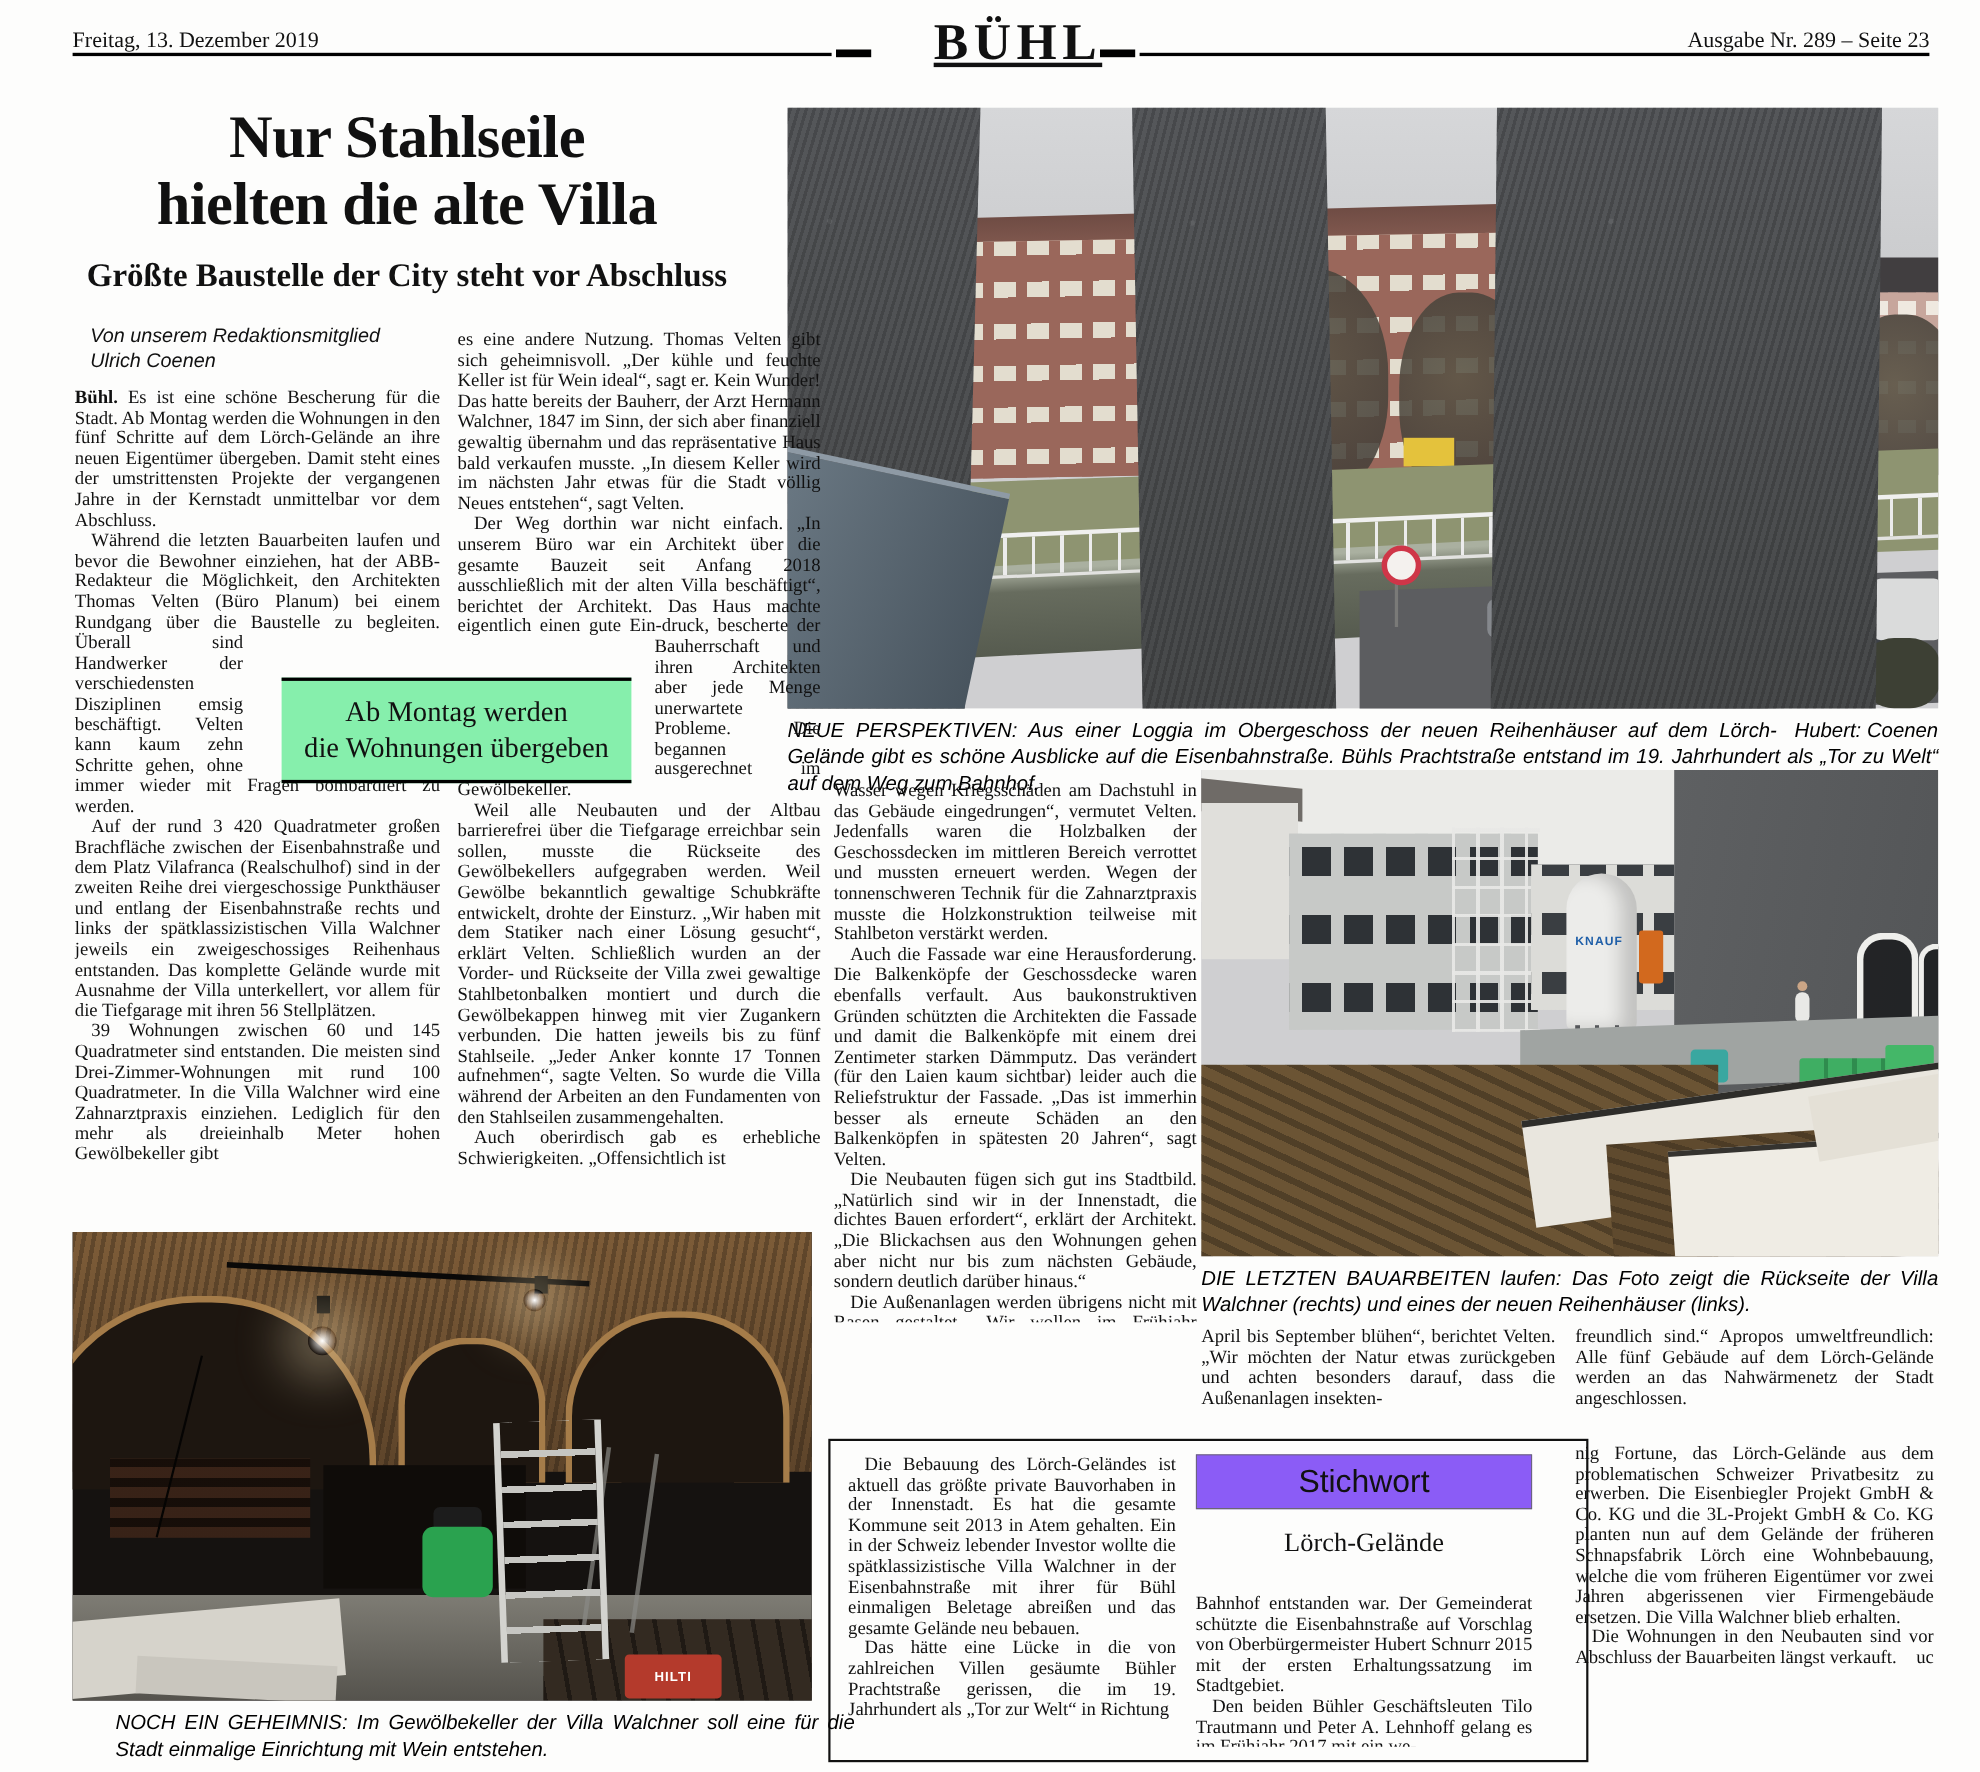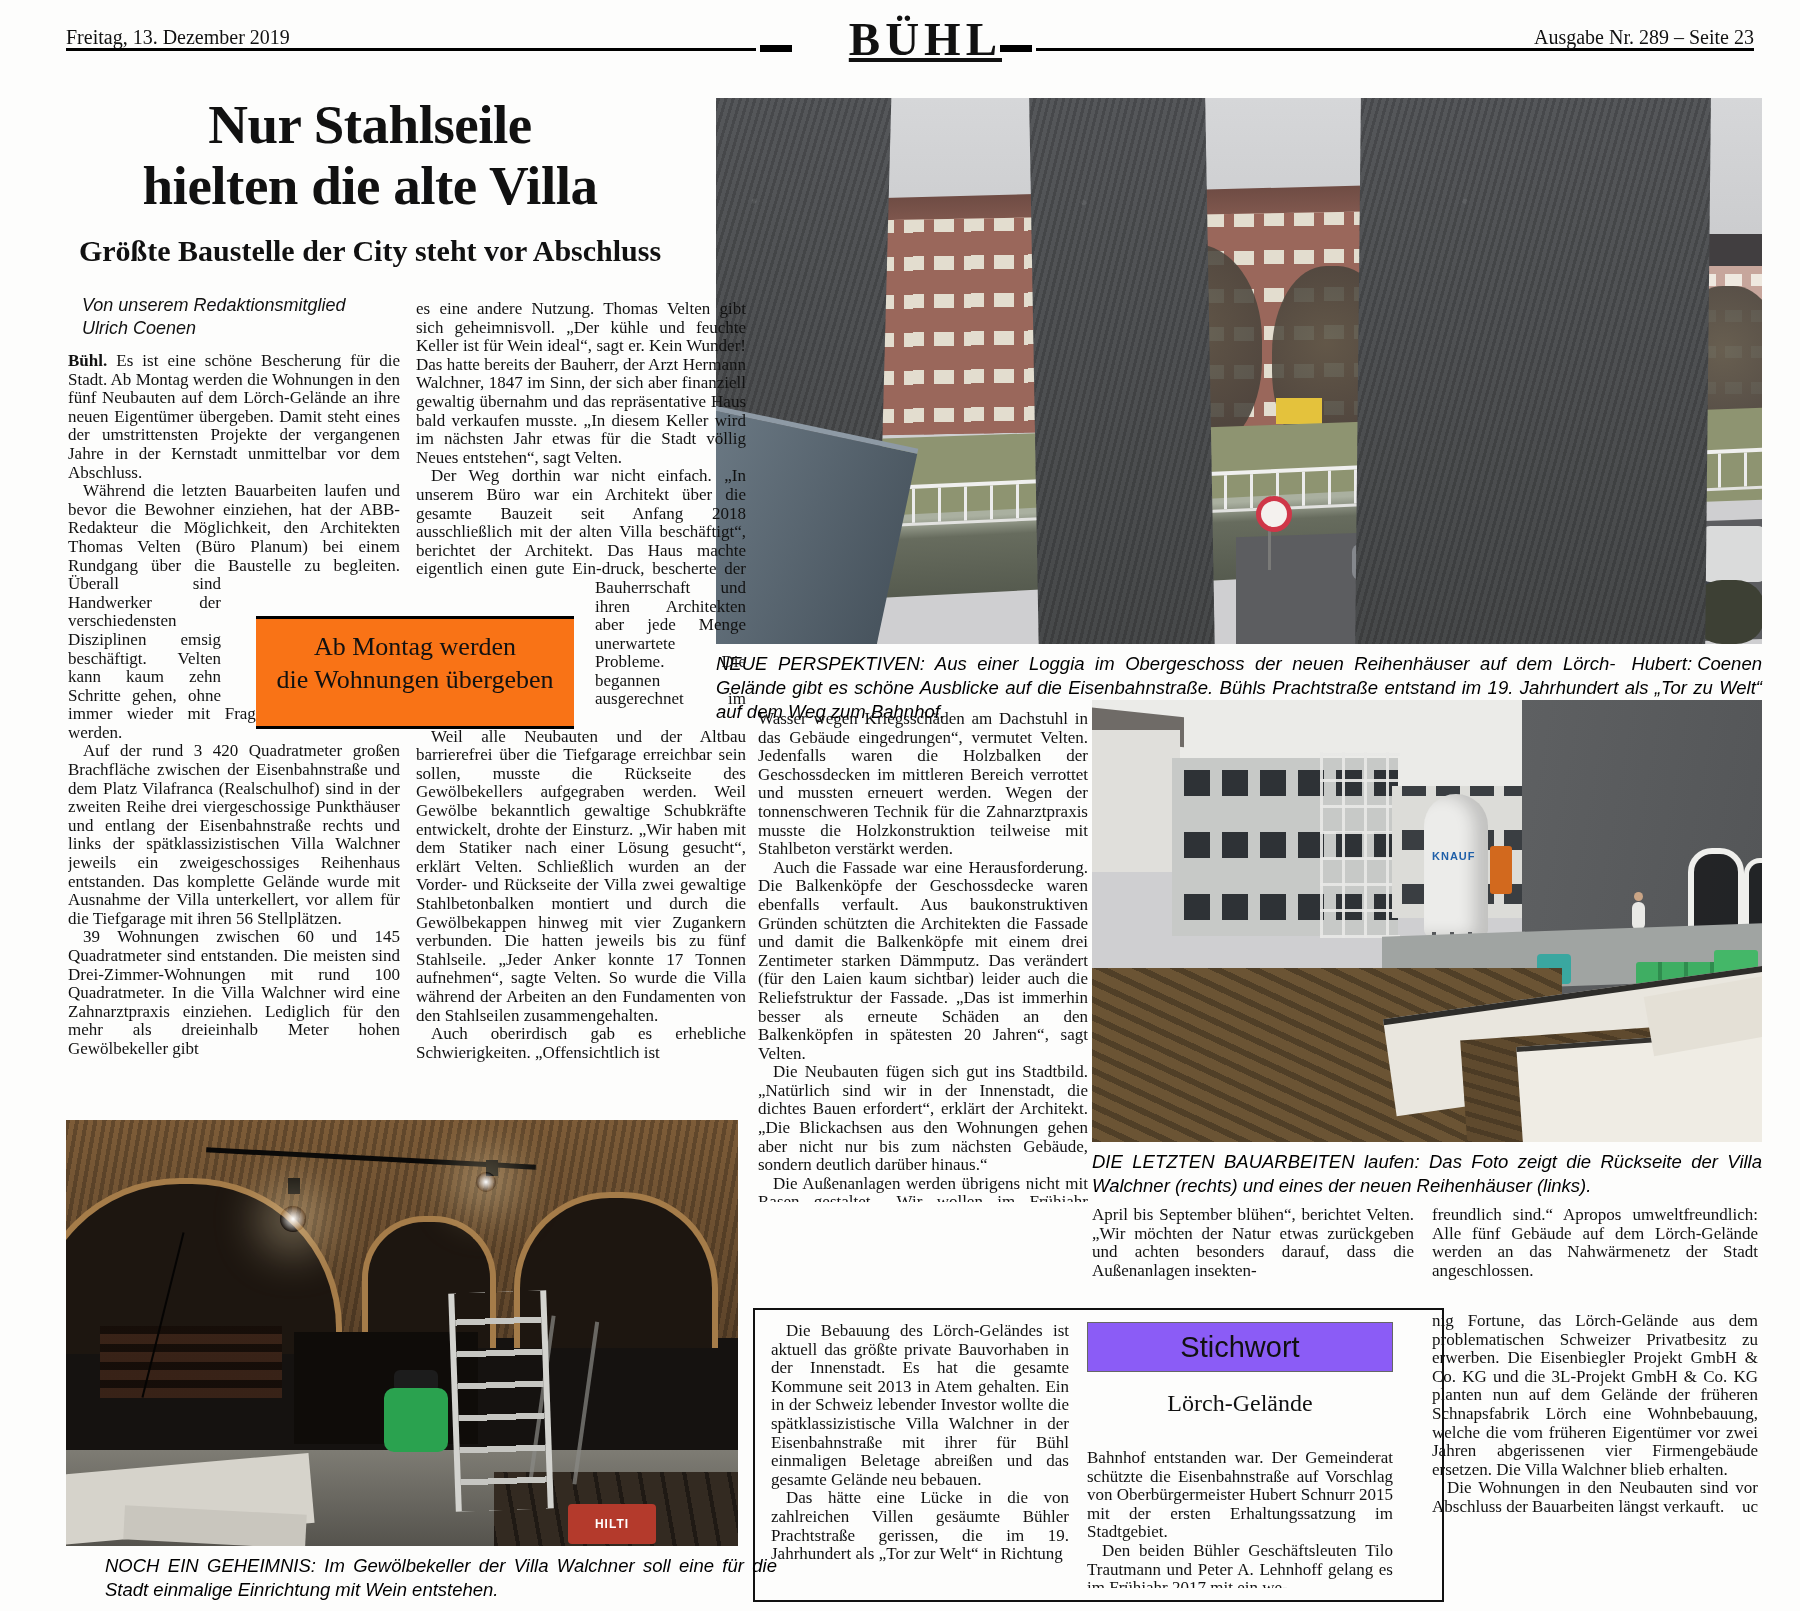--- a/index.html
+++ b/index.html
@@ -30,23 +30,23 @@
   #contA{left:1092px;top:1206px;width:322px;height:98px;}
   #contB{left:1432px;top:1206px;width:326px;height:98px;}
   #rightcol{left:1432px;top:1312px;width:326px;height:292px;}
   .bp{margin:0;}
   .ind{text-indent:15px;}
   .lead-in{font-weight:700;}
   .sp-r{float:right;width:172px;height:120px;margin-left:7px;}
   .sp-l{float:left;width:172px;height:122px;margin-right:7px;}
   .sig{float:right;font-weight:400;}
   
-  .pullquote{position:absolute;left:256px;top:616px;width:314px;z-index:6;background:#f97316;
+  .pullquote{position:absolute;left:256px;top:616px;width:314px;z-index:6;background:#86efac;
              border-top:3px solid #000;border-bottom:3px solid #000;
-             padding:11px 2px 30px;text-align:center;font-size:26px;line-height:33px;}
+             padding:11px 2px 13px;text-align:center;font-size:26px;line-height:33px;}
   
   .caption{position:absolute;font-family:"Liberation Sans",sans-serif;font-style:italic;
            font-size:18.5px;line-height:24px;text-align:justify;color:#000;}
   #cap1{left:716px;top:652px;width:1046px;}
   #cap2{left:1092px;top:1150px;width:670px;}
   #cap3{left:66px;top:1554px;width:672px;margin-left:39px;}
   .credit{float:right;margin-left:16px;white-space:nowrap;}
   
   .sbox{position:absolute;left:753px;top:1308px;width:691px;height:294px;border:2px solid #111;box-sizing:border-box;}
   .sbox-left{position:absolute;left:16px;top:12px;width:298px;height:266px;overflow:hidden;
@@ -225,21 +225,21 @@
     <div class="pillar pR"></div>
     <div class="p1-parapet"></div>
   </div>
 
   <div class="caption" id="cap1">
     <span class="credit">Hubert: Coenen</span>
     <span>NEUE PERSPEKTIVEN: Aus einer Loggia im Obergeschoss der neuen Reihenhäuser auf dem Lörch-Gelände gibt es schöne Ausblicke auf die Eisenbahnstraße. Bühls Prachtstraße entstand im 19. Jahrhundert als „Tor zu Welt“ auf dem Weg zum Bahnhof.</span>
   </div>
 
   <div class="bodycol" id="col1">
-    <p class="bp"><span class="lead-in">Bühl.</span><span> Es ist eine schöne Bescherung für die Stadt. Ab Montag werden die Wohnungen in den fünf Neubauten auf dem Lörch-Gelände an ihre neuen Eigentümer übergeben. Damit steht eines der umstrittensten Projekte der vergangenen Jahre in der Kernstadt unmittelbar vor dem Abschluss.</span></p>
+    <p class="bp"><span class="lead-in">Bühl.</span><span> Es ist eine schöne Bescherung für die Stadt. Ab Montag werden die Wohnungen in den fünf Schritte auf dem Lörch-Gelände an ihre neuen Eigentümer übergeben. Damit steht eines der umstrittensten Projekte der vergangenen Jahre in der Kernstadt unmittelbar vor dem Abschluss.</span></p>
     <p class="bp ind"><span>Während die letzten Bauarbeiten laufen und bevor die Bewohner einziehen, hat der ABB-Redakteur die Möglichkeit, den Architekten Thomas Velten (Büro Planum) bei einem Rundgang über die Baustelle zu begleiten. Überall </span><span class="sp-r"></span><span>sind Handwerker der verschiedensten Disziplinen emsig beschäftigt. Velten kann kaum zehn Schritte gehen, ohne immer wieder mit Fragen bombardiert zu werden.</span></p>
     <p class="bp ind">Auf der rund 3 420 Quadratmeter großen Brachfläche zwischen der Eisenbahnstraße und dem Platz Vilafranca (Realschulhof) sind in der zweiten Reihe drei viergeschossige Punkthäuser und entlang der Eisenbahnstraße rechts und links der spätklassizistischen Villa Walchner jeweils ein zweigeschossiges Reihenhaus entstanden. Das komplette Gelände wurde mit Ausnahme der Villa unterkellert, vor allem für die Tiefgarage mit ihren 56 Stellplätzen.</p>
     <p class="bp ind">39 Wohnungen zwischen 60 und 145 Quadratmeter sind entstanden. Die meisten sind Drei-Zimmer-Wohnungen mit rund 100 Quadratmeter. In die Villa Walchner wird eine Zahnarztpraxis einziehen. Lediglich für den mehr als dreieinhalb Meter hohen Gewölbekeller gibt</p>
   </div>
 
   <div class="bodycol" id="col2">
     <p class="bp">es eine andere Nutzung. Thomas Velten gibt sich geheimnisvoll. „Der kühle und feuchte Keller ist für Wein ideal“, sagt er. Kein Wunder! Das hatte bereits der Bauherr, der Arzt Hermann Walchner, 1847 im Sinn, der sich aber finanziell gewaltig übernahm und das repräsentative Haus bald verkaufen musste. „In diesem Keller wird im nächsten Jahr etwas für die Stadt völlig Neues entstehen“, sagt Velten.</p>
     <p class="bp ind"><span>Der Weg dorthin war nicht einfach. „In unserem Büro war ein Architekt über die gesamte Bauzeit seit Anfang 2018 ausschließlich mit der alten Villa beschäftigt“, berichtet der Architekt. Das Haus machte eigentlich einen gute Ein-</span><span class="sp-l"></span><span>druck, bescherte der Bauherrschaft und ihren Architekten aber jede Menge unerwartete Probleme. Die begannen ausgerechnet im Gewölbekeller.</span></p>
     <p class="bp ind">Weil alle Neubauten und der Altbau barrierefrei über die Tiefgarage erreichbar sein sollen, musste die Rückseite des Gewölbekellers aufgegraben werden. Weil Gewölbe bekanntlich gewaltige Schubkräfte entwickelt, drohte der Einsturz. „Wir haben mit dem Statiker nach einer Lösung gesucht“, erklärt Velten. Schließlich wurden an der Vorder- und Rückseite der Villa zwei gewaltige Stahlbetonbalken montiert und durch die Gewölbekappen hinweg mit vier Zugankern verbunden. Die hatten jeweils bis zu fünf Stahlseile. „Jeder Anker konnte 17 Tonnen aufnehmen“, sagte Velten. So wurde die Villa während der Arbeiten an den Fundamenten von den Stahlseilen zusammengehalten.</p>
     <p class="bp ind">Auch oberirdisch gab es erhebliche Schwierigkeiten. „Offensichtlich ist</p>

